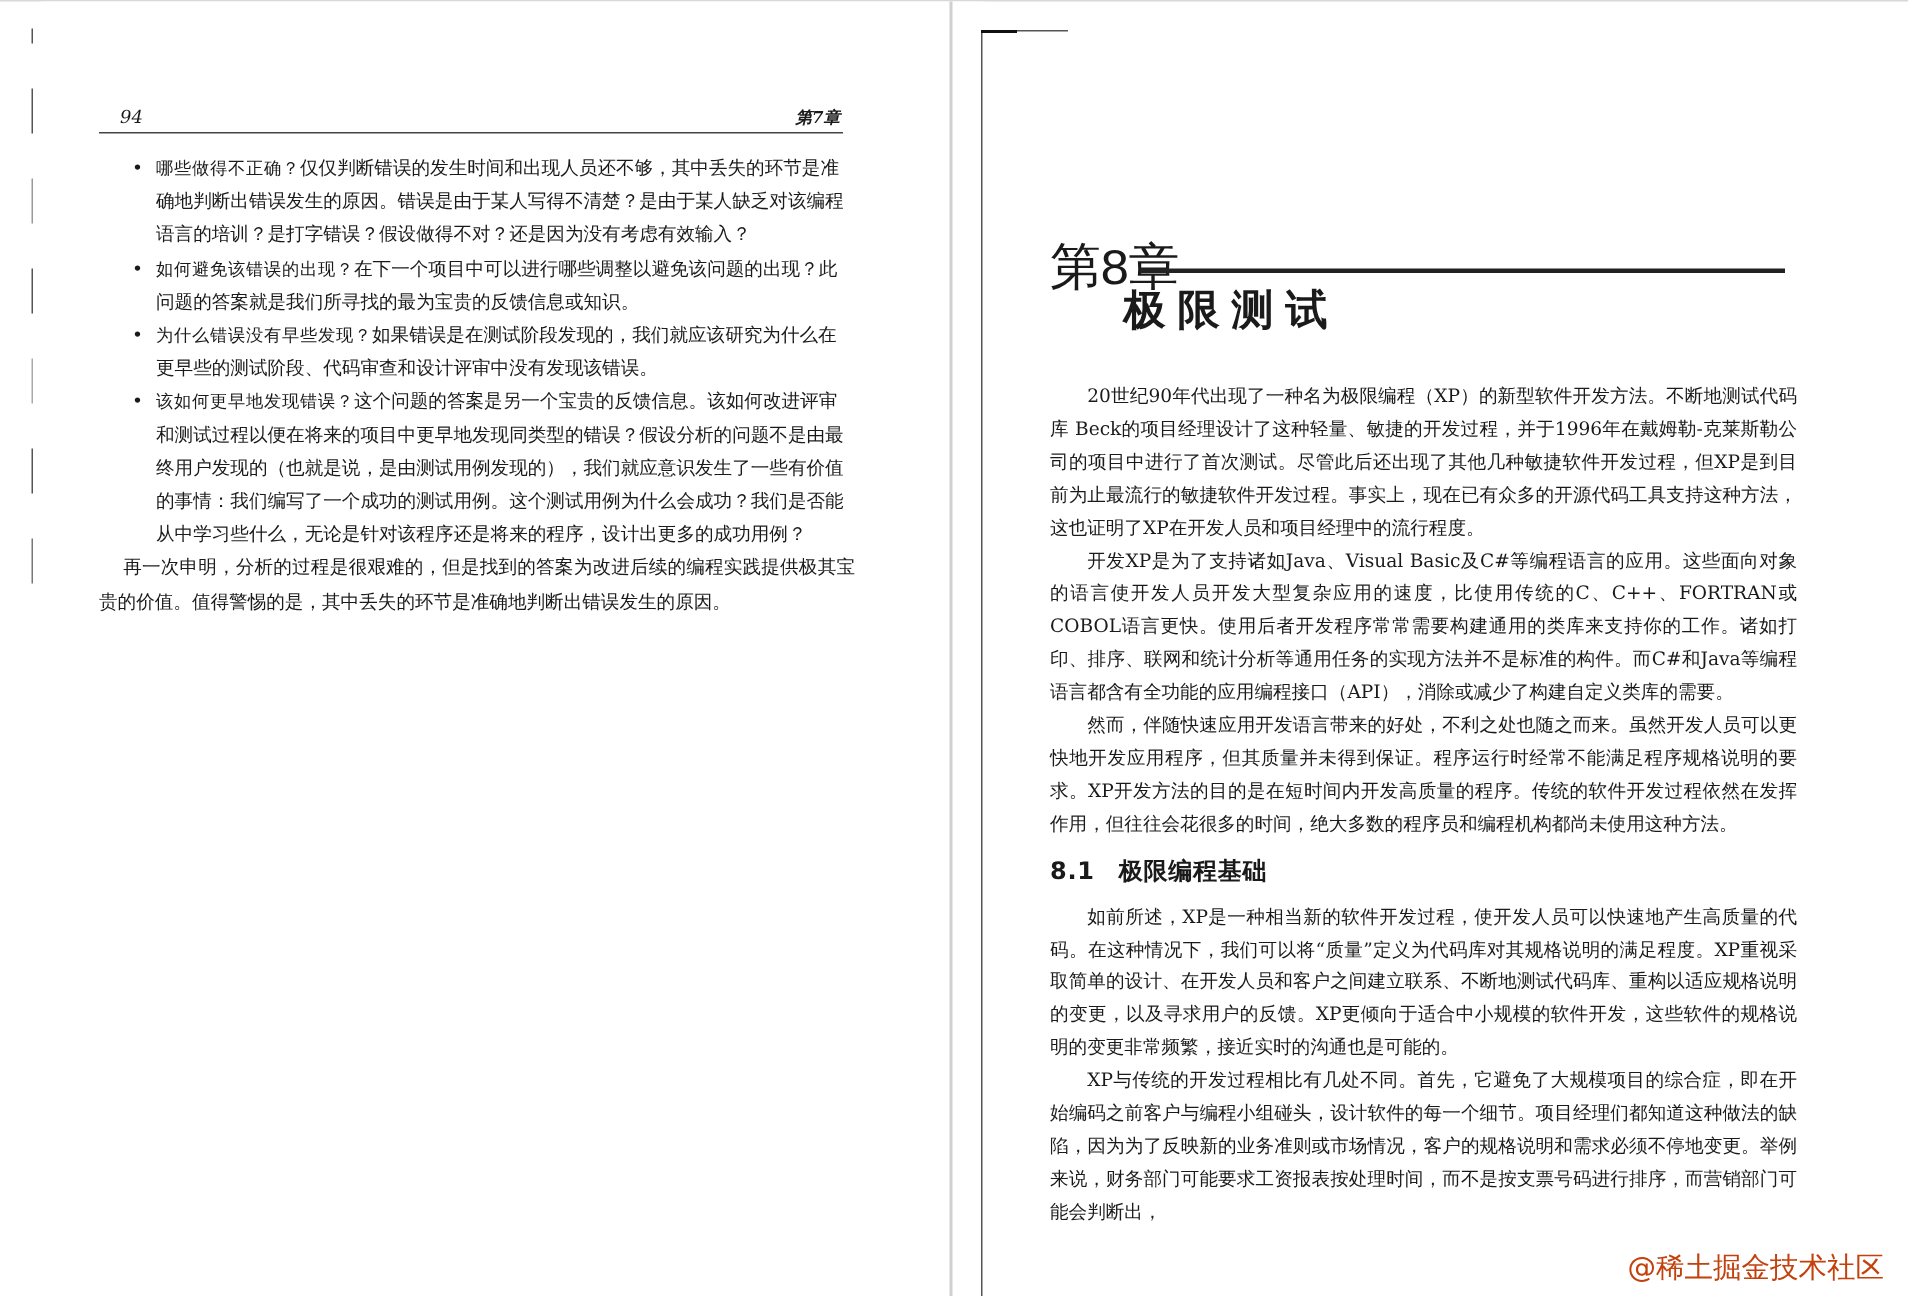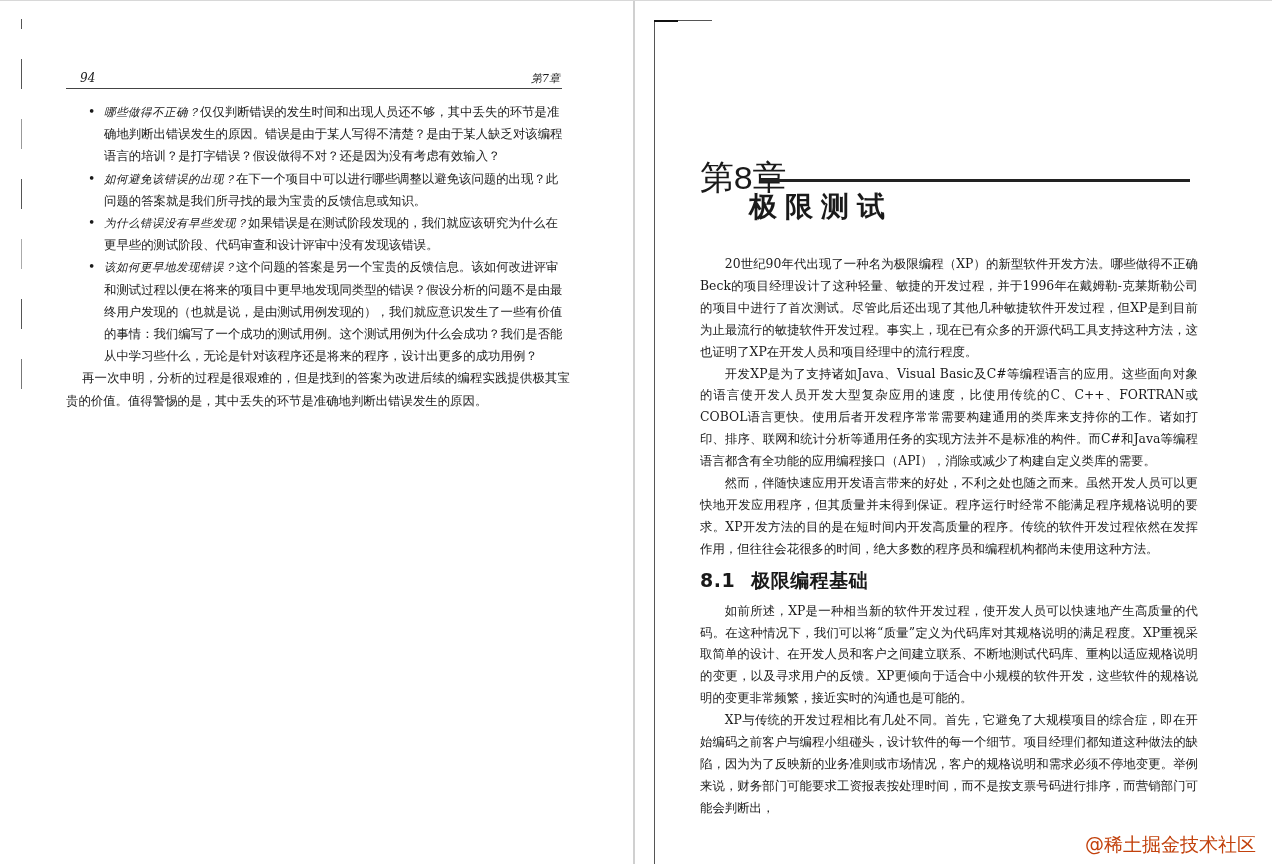--- a/index.html
+++ b/index.html
@@ -11,41 +11,41 @@
   }
   .topline { position:absolute; left:0; top:0; width:1272px; height:1px; background:#d8d8d8; }
   .page { position:absolute; top:1px; height:863px; background:#fff; }
   .page-left { left:0; width:683px;border-radius:29px; }
   .gutter { position:absolute; left:633px; top:1px; width:2px; height:863px; background:#d0d0d0; }
 
   .margin-mark { position:absolute; left:21px; width:1px; background:#555; }
 
   .running-header { position:absolute; left:66px; top:70px; width:496px; height:18px; }
   .page-num { position:absolute; left:14px; top:0; font-style:italic; font-size:12px; }
-  .chapter-ref { position:absolute; right:2px; top:0; font-style:italic; font-size:11px; font-weight:normal; }
+  .chapter-ref { position:absolute; right:2px; top:0; font-style:italic; font-size:11px; font-weight:bold; }
   .header-rule { position:absolute; left:0; top:17px; width:100%; height:1px; background:#444; }
 
   .body-left { position:absolute; left:66px; top:100px; width:504px; font-size:12.4px; line-height:22.2px; }
   .bullet { position:relative; padding-left:24px; text-indent:0; }
   .bullet-dot { position:absolute; left:22px; top:0; }
-  .bullet .lead { font-style:italic; font-size:11.5px; letter-spacing:0.5px; }
+  .bullet .lead { font-size:11.5px; letter-spacing:0.5px; }
   .para { text-indent:2em; margin:0; text-align:justify; }
   .para.flush { text-indent:1.3em; }
 
   .right-frame-v { position:absolute; left:654px; top:20px; width:1px; height:844px; background:#555; }
   .right-frame-h { position:absolute; left:654px; top:20px; width:58px; height:1px; background:#555; }
   .right-frame-h-thick { position:absolute; left:654px; top:20px; width:24px; height:2px; background:#111; }
 
   .chapter-label { position:absolute; left:700px; top:155px; font-size:34px; font-family:Liberation Mono, monospace; letter-spacing:-1px; }
   .chapter-rule { position:absolute; left:760px; top:179px; width:430px; height:3px; background:#222; }
   .chapter-title { position:absolute; left:749px; top:188px; font-size:28px; font-weight:bold; letter-spacing:8px; font-family:"DejaVu Sans", sans-serif; }
 
   .body-right { position:absolute; left:700px; top:253px; width:498px; font-size:12.4px; line-height:21.9px; }
   .body-right .para { text-indent:2em; }
-  .section-heading { font-family:"DejaVu Sans", sans-serif; font-weight:bold; font-size:19px; margin:10px 0 8px 0; letter-spacing:0.5px; }
+  .section-heading { font-family:"DejaVu Sans", sans-serif; font-weight:bold; font-size:16px; margin:10px 0 8px 0; letter-spacing:0.5px; }
   .section-num { margin-right:16px; }
 
   .watermark { position:absolute; right:16px; bottom:6px; font-size:19px; color:#c2410c; font-family:"DejaVu Sans", sans-serif; }
 </style>
 </head>
 <body>
 
 <div class="topline"></div>
 
 <div class="page page-left">
@@ -88,21 +88,21 @@
 
 <div class="right-frame-v"></div>
 <div class="right-frame-h"></div>
 <div class="right-frame-h-thick"></div>
 
 <div class="chapter-label">第8章</div>
 <div class="chapter-rule"></div>
 <div class="chapter-title">极限测试</div>
 
 <div class="body-right">
-  <p class="para">20世纪90年代出现了一种名为极限编程（XP）的新型软件开发方法。哪些做得不正确 Beck的项目经理设计了这种轻量、敏捷的开发过程，并于1996年在戴姆勒-克莱斯勒公司的项目中进行了首次测试。尽管此后还出现了其他几种敏捷软件开发过程，但XP是到目前为止最流行的敏捷软件开发过程。事实上，现在已有众多的开源代码工具支持这种方法，这也证明了XP在开发人员和项目经理中的流行程度。</p>
+  <p class="para">20世纪90年代出现了一种名为极限编程（XP）的新型软件开发方法。不断地测试代码库 Beck的项目经理设计了这种轻量、敏捷的开发过程，并于1996年在戴姆勒-克莱斯勒公司的项目中进行了首次测试。尽管此后还出现了其他几种敏捷软件开发过程，但XP是到目前为止最流行的敏捷软件开发过程。事实上，现在已有众多的开源代码工具支持这种方法，这也证明了XP在开发人员和项目经理中的流行程度。</p>
   <p class="para">开发XP是为了支持诸如Java、Visual Basic及C#等编程语言的应用。这些面向对象的语言使开发人员开发大型复杂应用的速度，比使用传统的C、C++、FORTRAN或COBOL语言更快。使用后者开发程序常常需要构建通用的类库来支持你的工作。诸如打印、排序、联网和统计分析等通用任务的实现方法并不是标准的构件。而C#和Java等编程语言都含有全功能的应用编程接口（API），消除或减少了构建自定义类库的需要。</p>
   <p class="para">然而，伴随快速应用开发语言带来的好处，不利之处也随之而来。虽然开发人员可以更快地开发应用程序，但其质量并未得到保证。程序运行时经常不能满足程序规格说明的要求。XP开发方法的目的是在短时间内开发高质量的程序。传统的软件开发过程依然在发挥作用，但往往会花很多的时间，绝大多数的程序员和编程机构都尚未使用这种方法。</p>
   <div class="section-heading">
     <span class="section-num">8.1</span><span>极限编程基础</span>
   </div>
   <p class="para">如前所述，XP是一种相当新的软件开发过程，使开发人员可以快速地产生高质量的代码。在这种情况下，我们可以将“质量”定义为代码库对其规格说明的满足程度。XP重视采取简单的设计、在开发人员和客户之间建立联系、不断地测试代码库、重构以适应规格说明的变更，以及寻求用户的反馈。XP更倾向于适合中小规模的软件开发，这些软件的规格说明的变更非常频繁，接近实时的沟通也是可能的。</p>
   <p class="para">XP与传统的开发过程相比有几处不同。首先，它避免了大规模项目的综合症，即在开始编码之前客户与编程小组碰头，设计软件的每一个细节。项目经理们都知道这种做法的缺陷，因为为了反映新的业务准则或市场情况，客户的规格说明和需求必须不停地变更。举例来说，财务部门可能要求工资报表按处理时间，而不是按支票号码进行排序，而营销部门可能会判断出，</p>
 </div>
 
 <div class="watermark">@稀土掘金技术社区</div>

